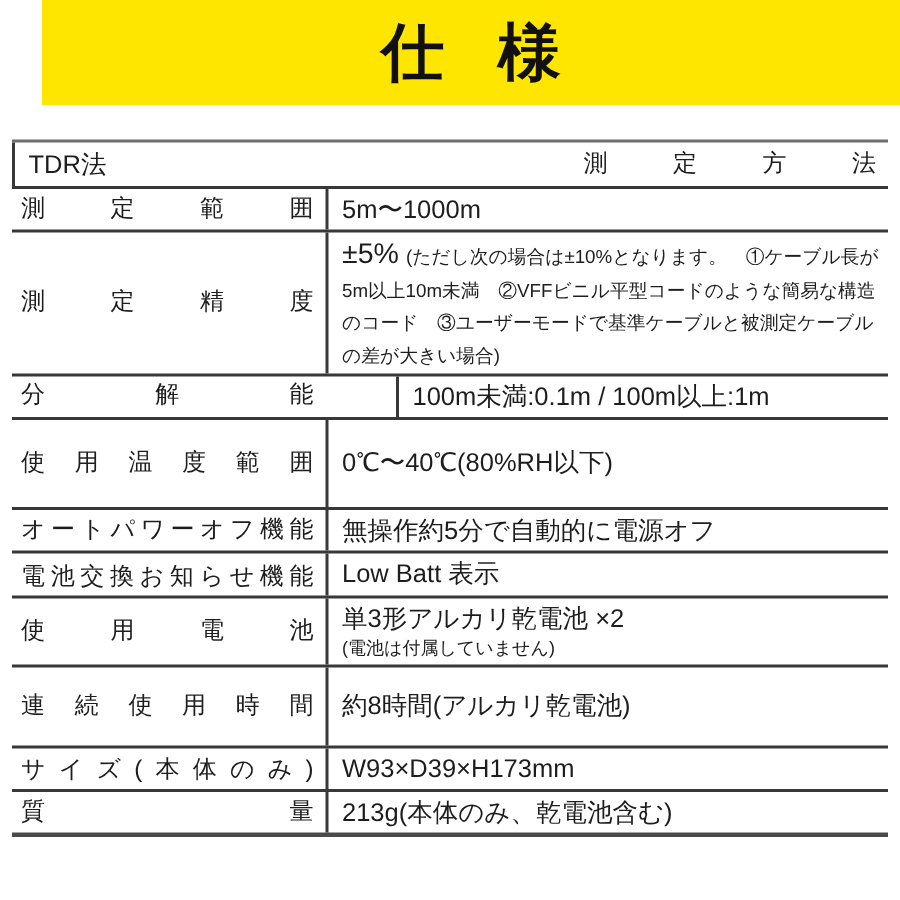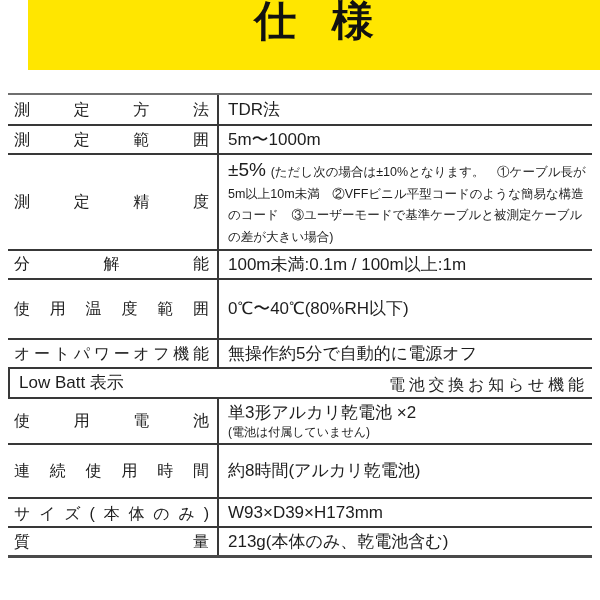--- a/index.html
+++ b/index.html
@@ -16,21 +16,21 @@
   .page {
     width: 600px;
     height: 600px;
     position: relative;
   }
   
   .banner {
     height: 70px;
     background: #ffe600;
     display: flex;
-    align-items: flex-start;
+    align-items: center;
     justify-content: center;
     margin-left: 28px;
   }
   .banner h1 {
     margin: 0;
     font-size: 42px;
     font-weight: bold;
     letter-spacing: 12px;
     padding-left: 12px; 
     color: #111111;
@@ -44,21 +44,21 @@
   }
   .row {
     display: flex;
     align-items: stretch;
     box-sizing: border-box;
   }
   .row + .row { border-top: 2px solid #383838; }
   .row:nth-child(1)  { min-height: 29px; }
   .row:nth-child(2)  { min-height: 28px; }
   .row:nth-child(3)  { min-height: 82px; }
-  .row:nth-child(4)  { min-height: 29px; }
+  .row:nth-child(4)  { min-height: 29px; gap: 47px; }
   .row:nth-child(5)  { min-height: 60px; }
   .row:nth-child(6)  { min-height: 29px; }
   .row:nth-child(7)  { min-height: 28px; align-items: flex-end; }
   .row:nth-child(8)  { min-height: 28px; }
   .row:nth-child(9)  { min-height: 54px; }
   .row:nth-child(10) { min-height: 28px; align-items: flex-end; }
   .row:nth-child(11) { min-height: 27px; }
   .row:nth-child(12) { min-height: 28px; }
   .cell {
     box-sizing: border-box;
@@ -102,26 +102,26 @@
 </style>
 </head>
 <body>
 
 <div class="page">
   <header class="banner">
     <h1>仕 様</h1>
   </header>
   <main class="spec-table" id="spec-table">
       <div class="row">
+        <div class="cell value">
+          <div class="vtext"><span class="vmain">TDR法</span></div>
+        </div>
         <div class="cell label">
           <div>測定方法</div>
         </div>
-        <div class="cell value">
-          <div class="vtext"><span class="vmain">TDR法</span></div>
-        </div>
       </div>
       <div class="row">
         <div class="cell label">
           <div>測定範囲</div>
         </div>
         <div class="cell value">
           <div class="vtext"><span class="vmain">5m〜1000m</span></div>
         </div>
       </div>
       <div class="row">
@@ -150,25 +150,25 @@
       </div>
       <div class="row">
         <div class="cell label">
           <div>オートパワーオフ機能</div>
         </div>
         <div class="cell value">
           <div class="vtext"><span class="vmain">無操作約5分で自動的に電源オフ</span></div>
         </div>
       </div>
       <div class="row">
+        <div class="cell label">
+          <div>電池交換お知らせ機能</div>
+        </div>
         <div class="cell value">
           <div class="vtext"><span class="vmain">Low Batt 表示</span></div>
-        </div>
-        <div class="cell label">
-          <div>電池交換お知らせ機能</div>
         </div>
       </div>
       <div class="row">
         <div class="cell label">
           <div>使用電池</div>
         </div>
         <div class="cell value">
           <div class="vtext"><span class="vmain">単3形アルカリ乾電池 ×2</span></div>
           <span class="vnote-block">(電池は付属していません)</span>
         </div>

